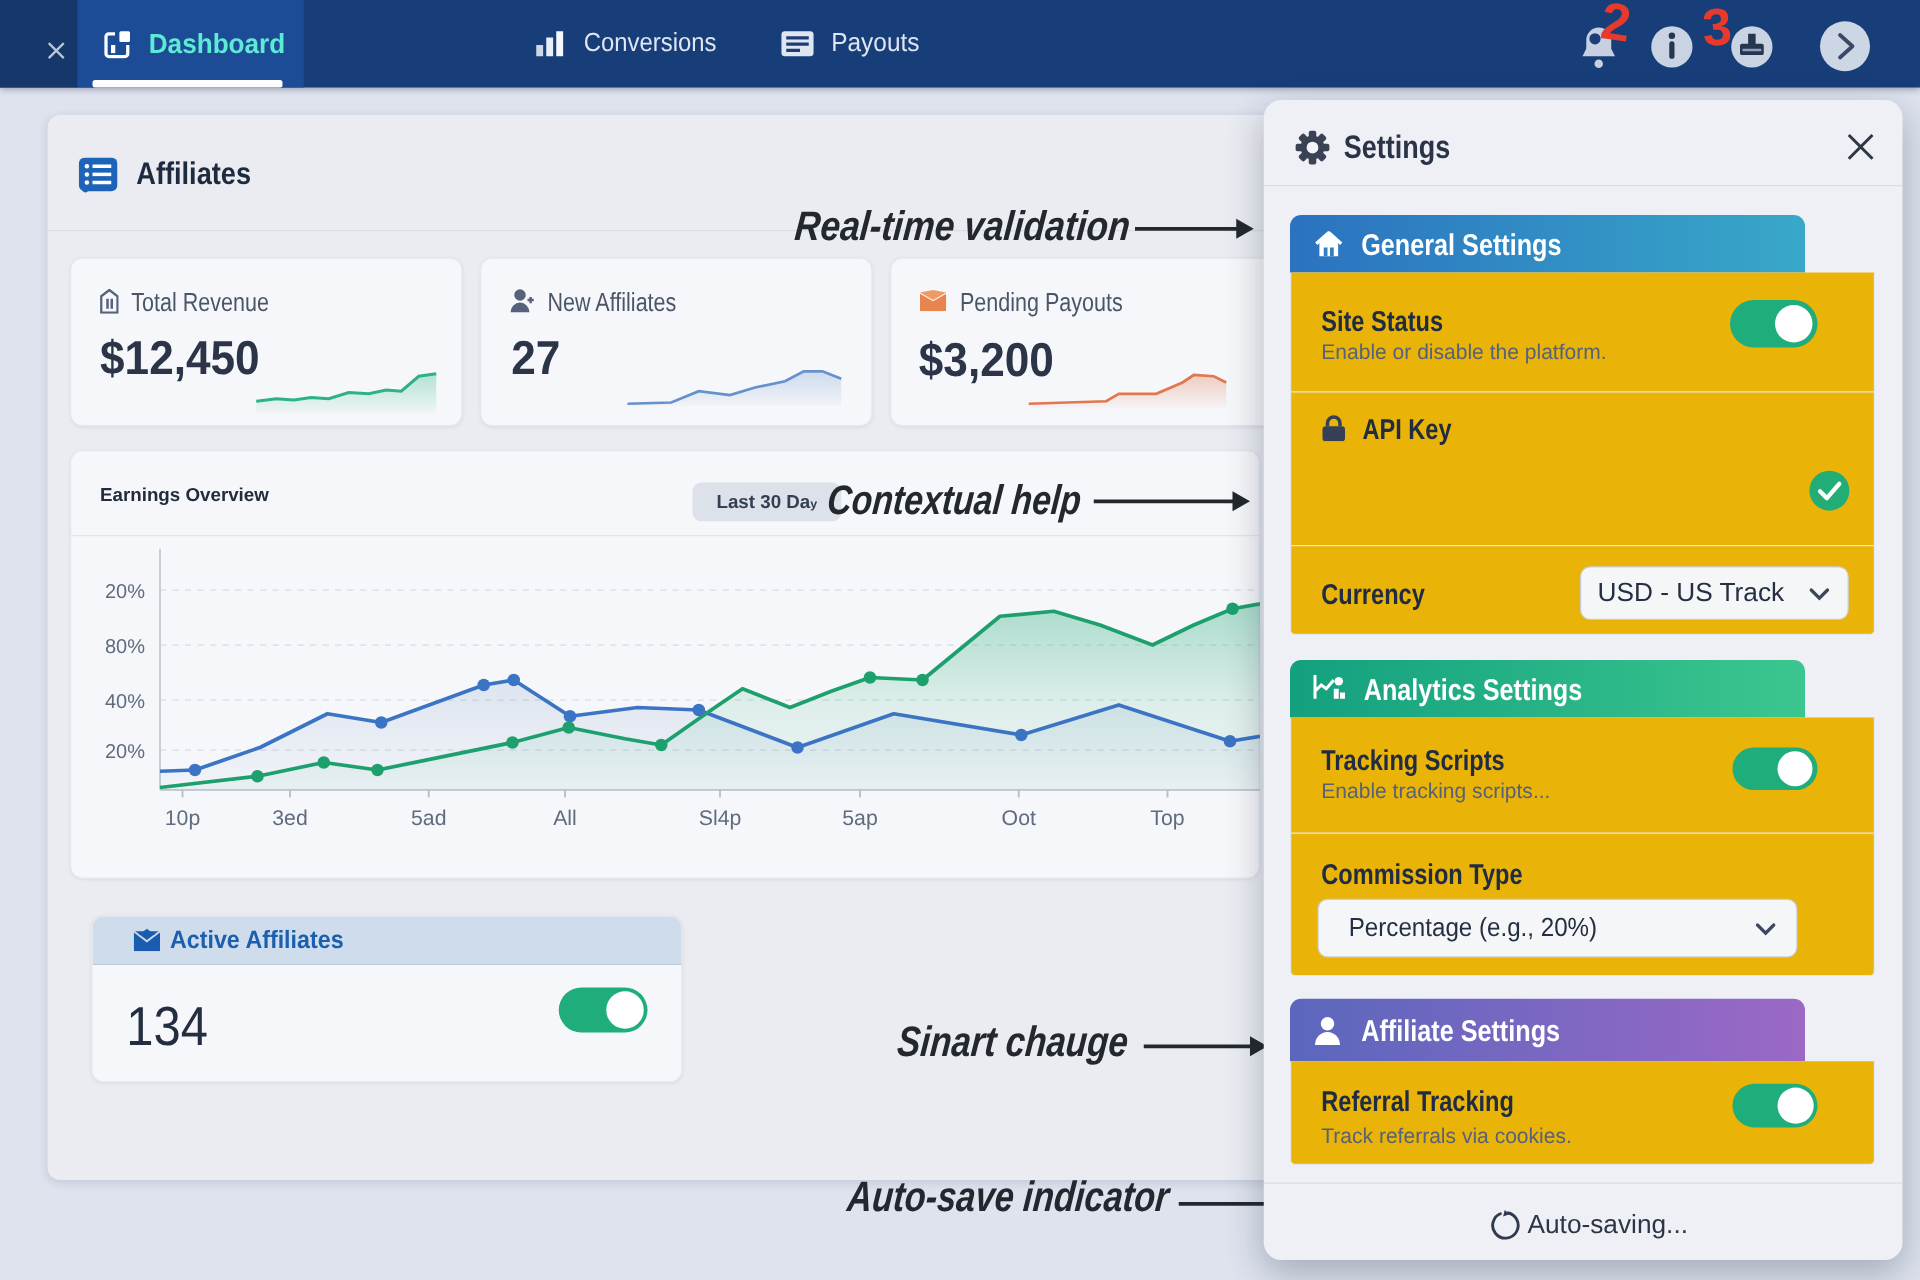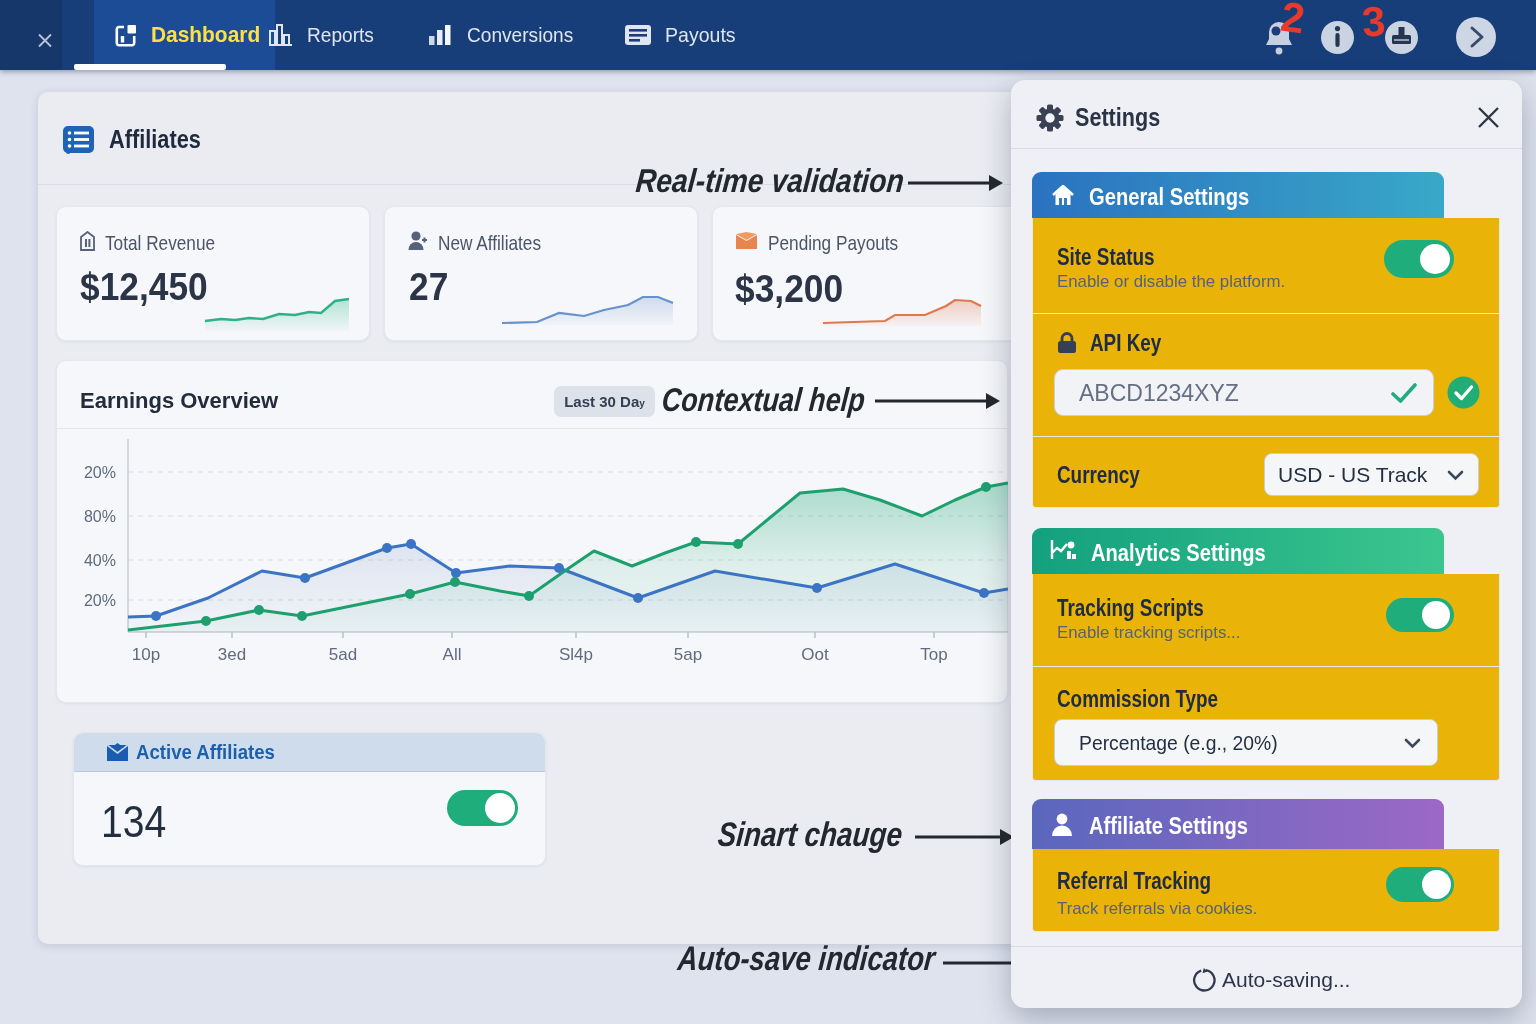--- a/index.html
+++ b/index.html
@@ -5,21 +5,21 @@
   * { margin:0; padding:0; box-sizing:border-box; }
   html,body { width:1536px; height:1024px; overflow:hidden; }
   body { font-family:"Liberation Sans", sans-serif; background:#dee3ee; position:relative; }
   .abs { position:absolute; }
 
   
   .nav { position:absolute; left:0; top:0; width:1536px; height:70px; background:#173e79; box-shadow:0 2px 5px rgba(20,30,60,.35); }
   .nav-left { position:absolute; left:0; top:0; width:62px; height:70px; background:#163769; }
   .tab { position:absolute; top:0; height:70px; display:flex; align-items:center; color:#dfe6f2; font-size:21px; }
   .tab .ic { margin-right:14px; display:flex; }
-  .tab-active { background:#1d4c97; color:#fde047; font-weight:700;margin-left:32px; }
+  .tab-active { background:#1d4c97; color:#5eead4; font-weight:700; }
   .tab-underline { position:absolute; left:74px; top:64px; width:152px; height:6px; background:#fdfdfd; border-radius:2px; }
   .redmark { position:absolute; color:#e63a2c; font-weight:700; font-size:42px; font-family:"Liberation Sans",sans-serif; }
 
   
   .main { position:absolute; left:38px; top:92px; width:984px; height:852px; background:#eaecf2; border-radius:10px; box-shadow:0 2px 8px rgba(30,40,70,.14);padding-left:12px; } 
   .hdr-div { position:absolute; left:0px; top:92px; width:984px; height:1px; background:#d9dde4; }
 
   .card { position:absolute; background:#f6f7fa; border:1px solid #e4e7ec; border-radius:10px; box-shadow:0 1px 3px rgba(30,40,70,.07); }
   .stat-label { position:absolute; font-size:21px; color:#4a5568; transform:scaleX(0.82); transform-origin:left top; white-space:nowrap; }
   .stat-value { position:absolute; font-size:38px; font-weight:700; color:#2b3547; transform:scaleX(0.93); transform-origin:left top; white-space:nowrap; }
@@ -53,29 +53,20 @@
     <span class="ic">
       <svg width="23" height="23" viewBox="0 0 23 23">
           <path d="M10 3 H5 a2.2 2.2 0 0 0 -2.2 2.2 V19 a2.2 2.2 0 0 0 2.2 2.2 h13 a2.2 2.2 0 0 0 2.2 -2.2 V12" stroke="#fff" stroke-width="2.6" fill="none"></path>
           <rect x="13.5" y="1" width="8.5" height="8.5" rx="1.2" fill="#fff"></rect>
           <rect x="6.8" y="12" width="3.4" height="6.5" fill="#fff"></rect>
         </svg>
     </span>
     <span style="display:inline-block; transform:scaleX(0.95); transform-origin:left center; font-size:22px;">Dashboard</span>
   </div>
   <div class="tab-underline"></div>
-  <div class="tab" style="left:255px; padding-left:13px;">
-    <span class="ic">
-      <svg width="25" height="24" viewBox="0 0 25 24">
-          <path d="M2 22 V8 h5 V22 M9 22 V2 h5 V22 M16 22 V12 h5 V22" stroke="#dfe6f2" stroke-width="2" fill="none"></path>
-          <path d="M1 22 h23" stroke="#dfe6f2" stroke-width="2"></path>
-        </svg>
-    </span>
-    <span style="display:inline-block; transform:scaleX(0.91); transform-origin:left center;">Reports</span>
-  </div>
   <div class="tab" style="left:612px; padding-left:13px;">
     <span class="ic">
       <svg width="26" height="22" viewBox="0 0 26 22">
           <rect x="0" y="1" width="26" height="20" rx="3" fill="#dfe6f2"></rect>
           <rect x="4" y="5" width="18" height="2.6" fill="#1e3c78"></rect>
           <rect x="4" y="10" width="18" height="2.6" fill="#1e3c78"></rect>
           <rect x="4" y="15" width="11" height="2.6" fill="#1e3c78"></rect>
         </svg>
     </span>
     <span style="display:inline-block; transform:scaleX(0.93); transform-origin:left center;">Payouts</span>
@@ -183,22 +174,22 @@
         <linearGradient id="g3" x1="0" y1="0" x2="0" y2="1">
           <stop offset="0" stop-color="#e5a287" stop-opacity="0.5"></stop>
           <stop offset="1" stop-color="#e5a287" stop-opacity="0.06"></stop>
         </linearGradient>
       </defs>
     <path d="M3 36 L65 34 L75 28 L105 28 L126 19 L135 13 L151 14 L161 19 L161 39 L3 39 Z" fill="url(#g3)"></path>
     <path d="M3 36 L65 34 L75 28 L105 28 L126 19 L135 13 L151 14 L161 19" stroke="#e0784e" stroke-width="2.2" fill="none"></path>
   </svg>
 
   <div class="card" style="left:18px; top:268px; width:952px; height:343px;"></div>
-  <div style="position:absolute; left:42px; top:296px; font-size:22px; font-weight:700; color:#222c3c;">Earnings Overview</div>
-  <div style="position:absolute; left:516px; top:294px; width:101px; height:31px; background:#dde2ea; border-radius:7px; text-align:center; line-height:31px; font-size:15px; font-weight:700; color:#333f52;">Last 30 Da<span style="font-size:10px;">y</span></div>
+  <div style="position:absolute; left:42px; top:296px; font-size:15px; font-weight:700; color:#222c3c;">Earnings Overview</div>
+  <div style="position:absolute; left:516px; top:294px; width:119px; height:31px; background:#dde2ea; border-radius:7px; text-align:center; line-height:31px; font-size:15px; font-weight:700; color:#333f52;">Last 30 Da<span style="font-size:10px;">y</span></div>
   <div style="position:absolute; left:18px; top:336px; width:952px; height:1px; background:#e2e5ea;"></div>
 
   <svg class="abs" style="left:18px; top:337px;" width="952" height="274" viewBox="0 0 952 274">
     <defs>
       <linearGradient id="gb" x1="0" y1="0" x2="0" y2="1">
           <stop offset="0" stop-color="#5c83bb" stop-opacity="0.16"></stop>
           <stop offset="1" stop-color="#5c83bb" stop-opacity="0.03"></stop>
         </linearGradient>
       <linearGradient id="gg" x1="0" y1="0" x2="0" y2="1">
           <stop offset="0" stop-color="#2fae80" stop-opacity="0.38"></stop>
@@ -355,26 +346,20 @@
     <div class="tog" style="left:351px; top:22px; width:70px; height:38px;">
         <div class="knob" style="left:36px; top:4px; width:30px; height:30px;"></div>
       </div>
     <div style="position:absolute; left:0; top:95px; width:466px; height:1px; background:#e4e7ec;"></div>
 
     <svg class="abs" style="left:24px; top:114px;" width="20" height="21" viewBox="0 0 20 21">
         <rect x="1" y="9" width="18" height="12" rx="2.5" fill="#353f57"></rect>
         <path d="M5 9 V6.5 a5 5 0 0 1 10 0 V9" fill="none" stroke="#353f57" stroke-width="2.8"></path>
       </svg>
     <div class="row-title" style="position:absolute; left:57px; top:112px;">API Key</div>
-    <div class="input" style="left:21px; top:151px; width:380px; height:47px;">
-      <div style="position:absolute; left:24px; top:10px; font-size:23px; color:#667083;">ABCD1234XYZ</div>
-      <svg class="abs" style="left:336px; top:12px;" width="26" height="22" viewBox="0 0 26 22">
-          <path d="M2 12 L9.5 19 L24 3" stroke="#1fad7c" stroke-width="3.6" fill="none" stroke-linecap="round" stroke-linejoin="round"></path>
-        </svg>
-    </div>
     <svg class="abs" style="left:414px; top:158px;" width="33" height="33" viewBox="0 0 33 33">
         <circle cx="16.5" cy="16.5" r="16" fill="#22ad76"></circle>
         <path d="M9 17 L14.5 22.5 L24.5 11" stroke="#fff" stroke-width="3.4" fill="none" stroke-linecap="round" stroke-linejoin="round"></path>
       </svg>
     <div style="position:absolute; left:0; top:218px; width:466px; height:1px; background:#e4e7ec;"></div>
 
     <div class="row-title" style="position:absolute; left:24px; top:244px;">Currency</div>
     <div class="ddown" style="left:231px; top:235px; width:215px; height:43px; padding-left:13px;">
       <span style="font-size:21px; color:#242f42;">USD - US Track</span>
       <svg class="abs" style="right:14px; top:16px;" width="17" height="11" viewBox="0 0 17 11">

